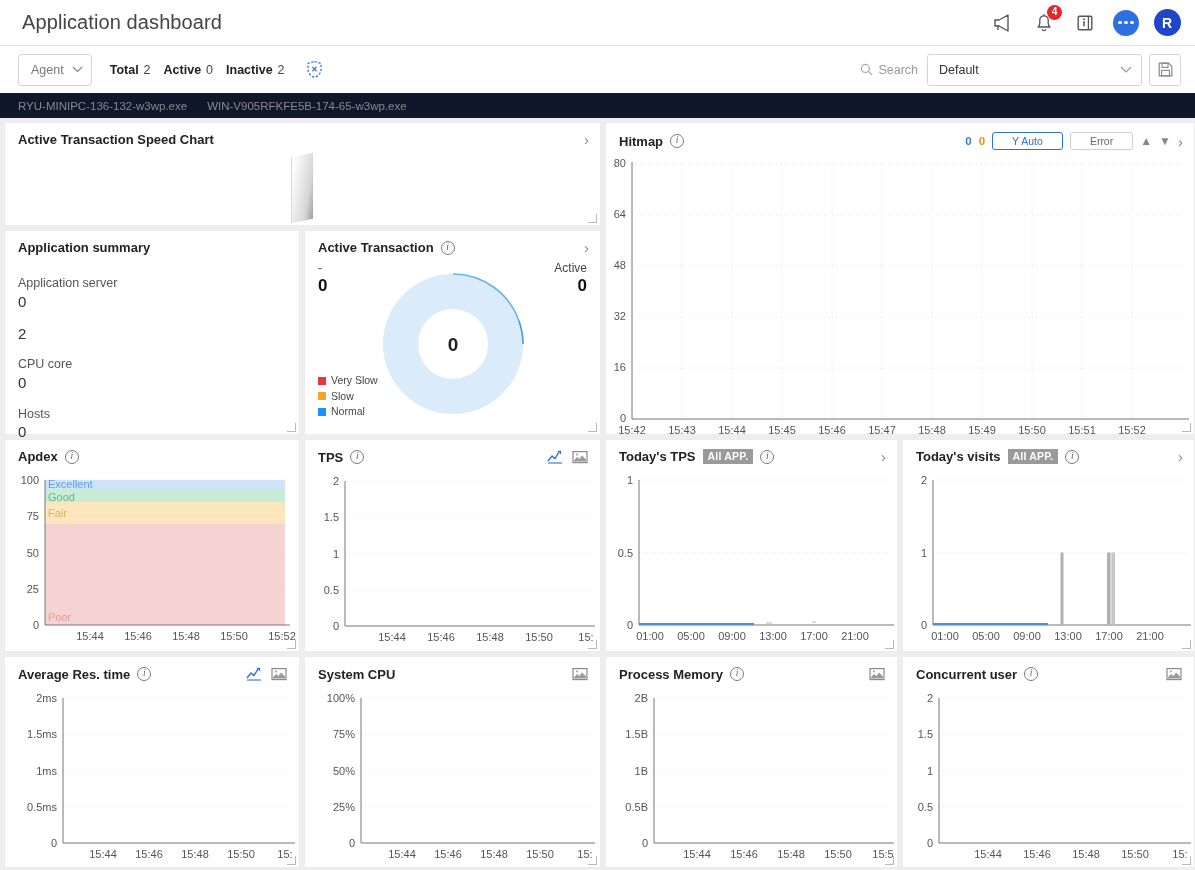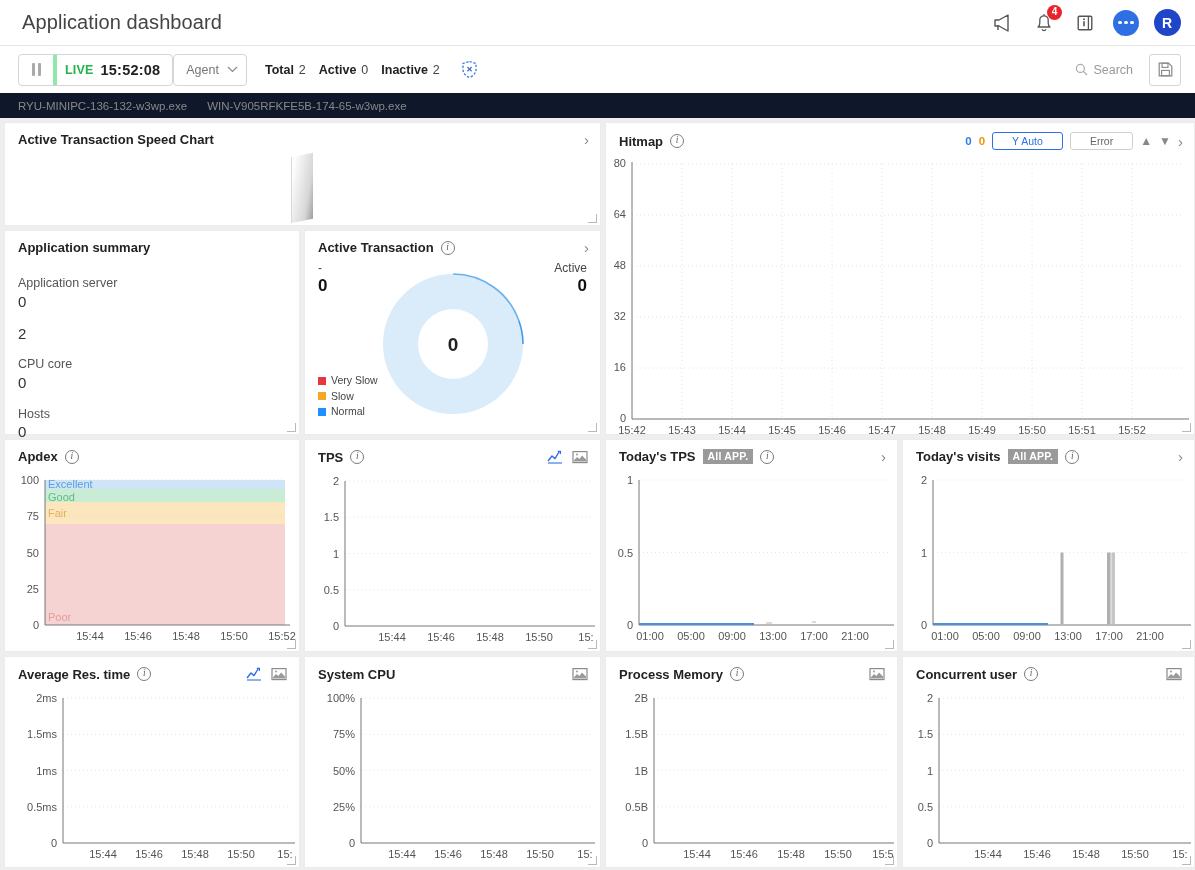--- a/index.html
+++ b/index.html
@@ -164,29 +164,20 @@
     </div>
 
     <div class="icon-btn">
       <div class="avatar">R</div>
     </div>
   </div>
 </div>
 
 <div class="toolbar">
 
-  <div class="live-box">
-    <div class="pause-btn">
-        <i></i>
-        <i></i>
-      </div>
-    <div class="live-bar"></div>
-    <div class="live-label">LIVE</div>
-    <div class="live-time">15:52:08</div>
-  </div>
 
   <div class="agent-select">
     <span>Agent</span>
     <svg width="11" height="7" viewBox="0 0 11 7">
         <path d="M1 1l4.5 4.5L10 1" fill="none" stroke="#888" stroke-width="1.2"></path>
       </svg>
   </div>
 
   <div class="stats">
     <b>Total</b>
@@ -206,20 +197,26 @@
   <div class="tb-spacer"></div>
 
   <div class="search-wrap">
     <svg width="13" height="13" viewBox="0 0 13 13">
         <circle cx="5.4" cy="5.4" r="4" fill="none" stroke="#aaa" stroke-width="1.2"></circle>
         <path d="M8.4 8.4L12 12" stroke="#aaa" stroke-width="1.2"></path>
       </svg>
     <span>Search</span>
   </div>
 
+  <div class="dash-select">
+    <span>Default</span>
+    <svg width="12" height="7" viewBox="0 0 12 7">
+        <path d="M1 1l5 5 5-5" fill="none" stroke="#999" stroke-width="1.2"></path>
+      </svg>
+  </div>
 
   <div class="save-btn">
     <svg width="15" height="15" viewBox="0 0 15 15">
         <path d="M1.2 1.2h9.4l3.2 3.2v9.4H1.2z" fill="none" stroke="#888" stroke-width="1.2"></path>
         <rect x="4" y="1.2" width="6" height="4.2" fill="none" stroke="#888" stroke-width="1.1"></rect>
         <rect x="3.6" y="8.4" width="7.8" height="5.4" fill="none" stroke="#888" stroke-width="1.1"></rect>
       </svg>
   </div>
 </div>
 

